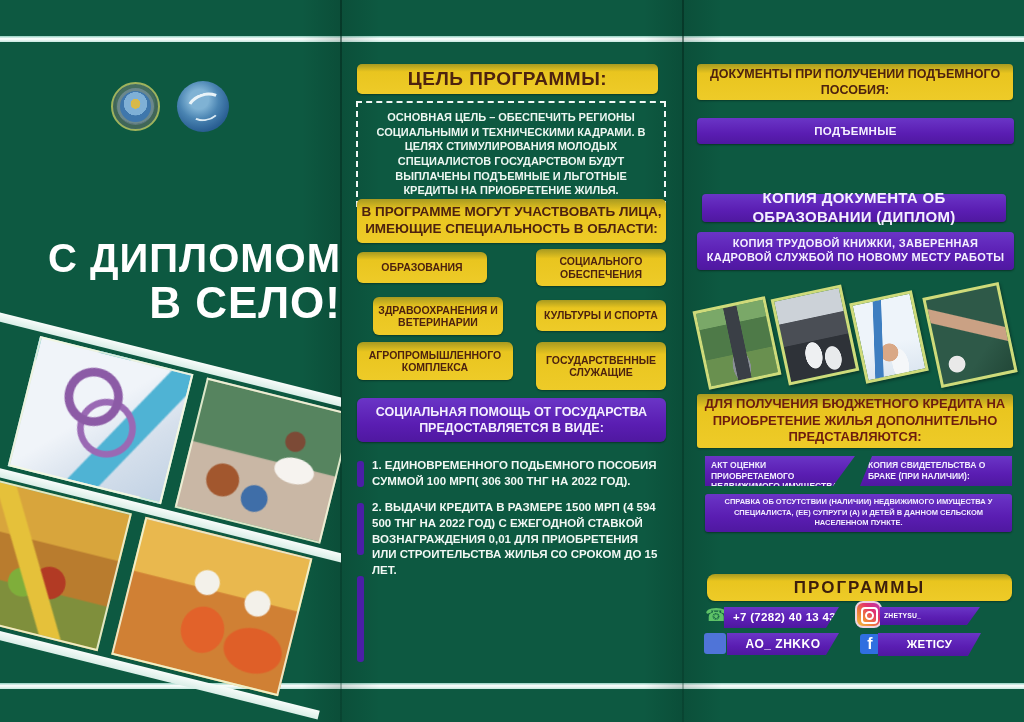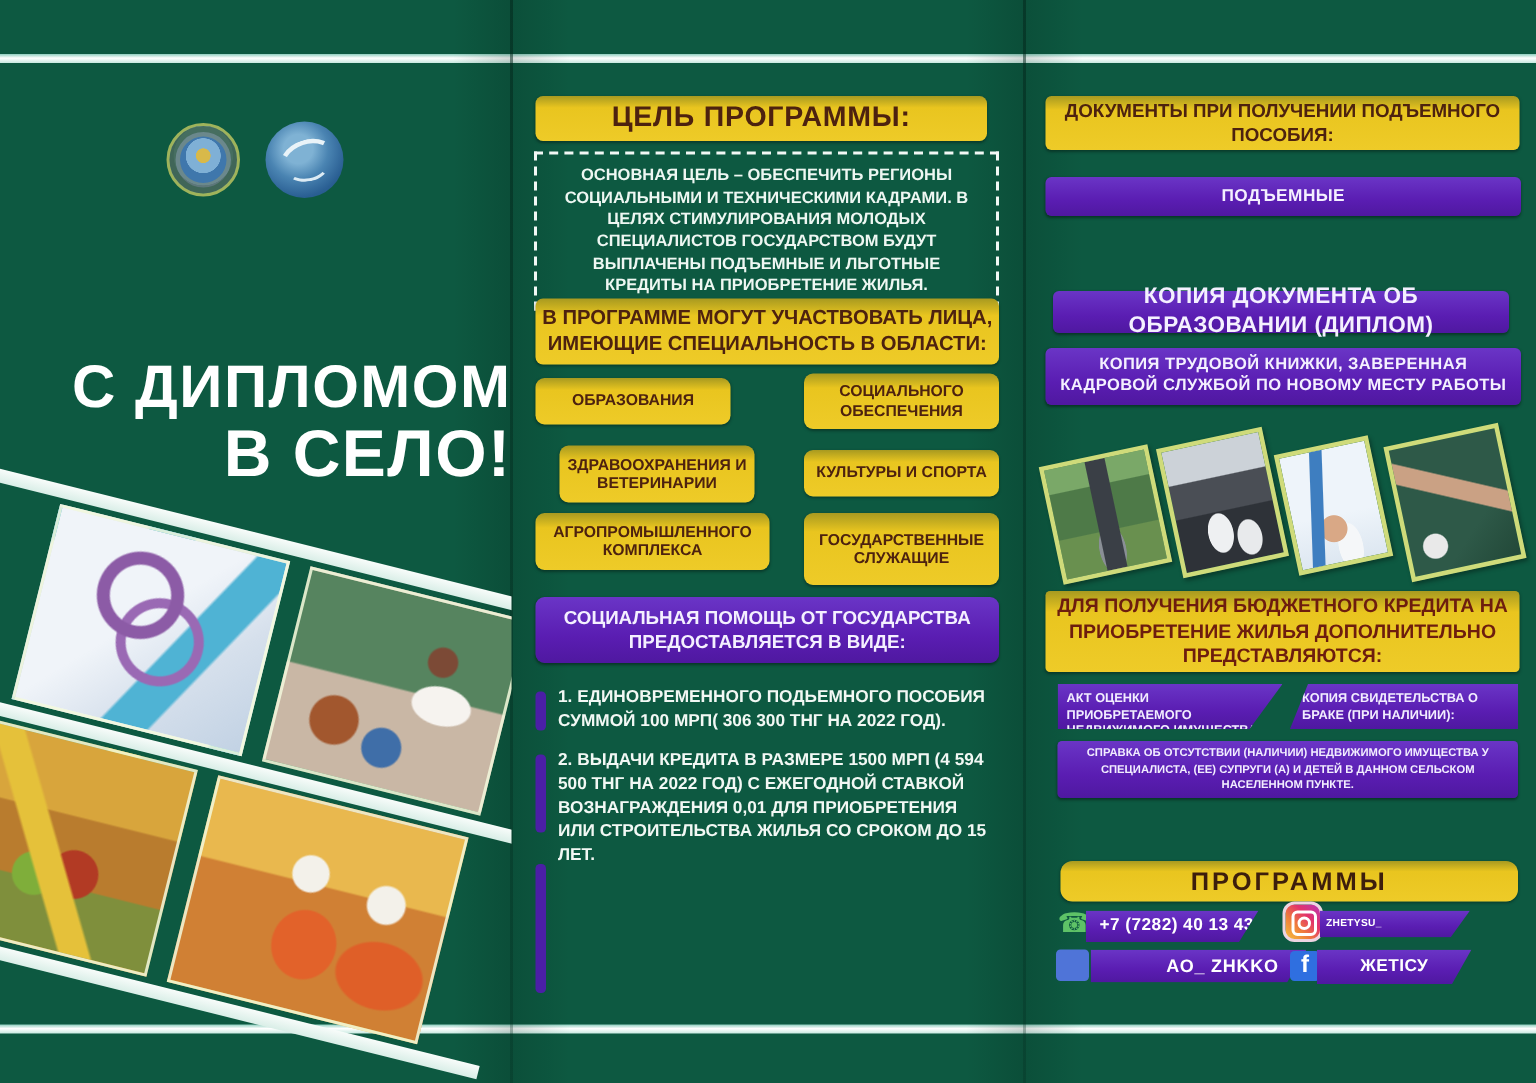--- a/index.html
+++ b/index.html
@@ -152,21 +152,21 @@
     border:2px solid #eed5e2;
     background:linear-gradient(45deg,#f5c13e 0%,#ef7d3b 35%,#e2336b 65%,#b935b5 100%);}
   #ig-icon .cam{position:absolute;left:4px;top:4px;width:13px;height:13px;border:2px solid #fff;
     border-radius:4px;}
   #ig-icon .lens{position:absolute;left:8px;top:8px;width:5px;height:5px;border:2px solid #fff;
     border-radius:50%;}
   #chip-ig{left:880px;top:607px;width:100px;height:18px;font-size:6.8px;line-height:18px;
     padding-left:4px;letter-spacing:.2px;box-sizing:border-box;font-weight:700;}
   #org-square{left:704px;top:633px;width:22px;height:21px;background:#4f74d8;border-radius:3px;}
   #chip-org{left:727px;top:633px;width:112px;height:22px;font-size:12px;line-height:22px;
-    text-align:center;letter-spacing:.5px;padding-left:32px;}
+    text-align:center;letter-spacing:.5px;}
   #fb-icon{left:860px;top:634px;width:20px;height:20px;background:#2f6fe0;border-radius:3px;
     color:#fff;font-weight:800;font-size:16px;line-height:20px;text-align:center;}
   #chip-fb{left:878px;top:633px;width:103px;height:23px;font-size:11.5px;line-height:23px;
     text-align:center;letter-spacing:.3px;}
 </style>
 </head>
 <body>
 
 <div id="canvas">
 

